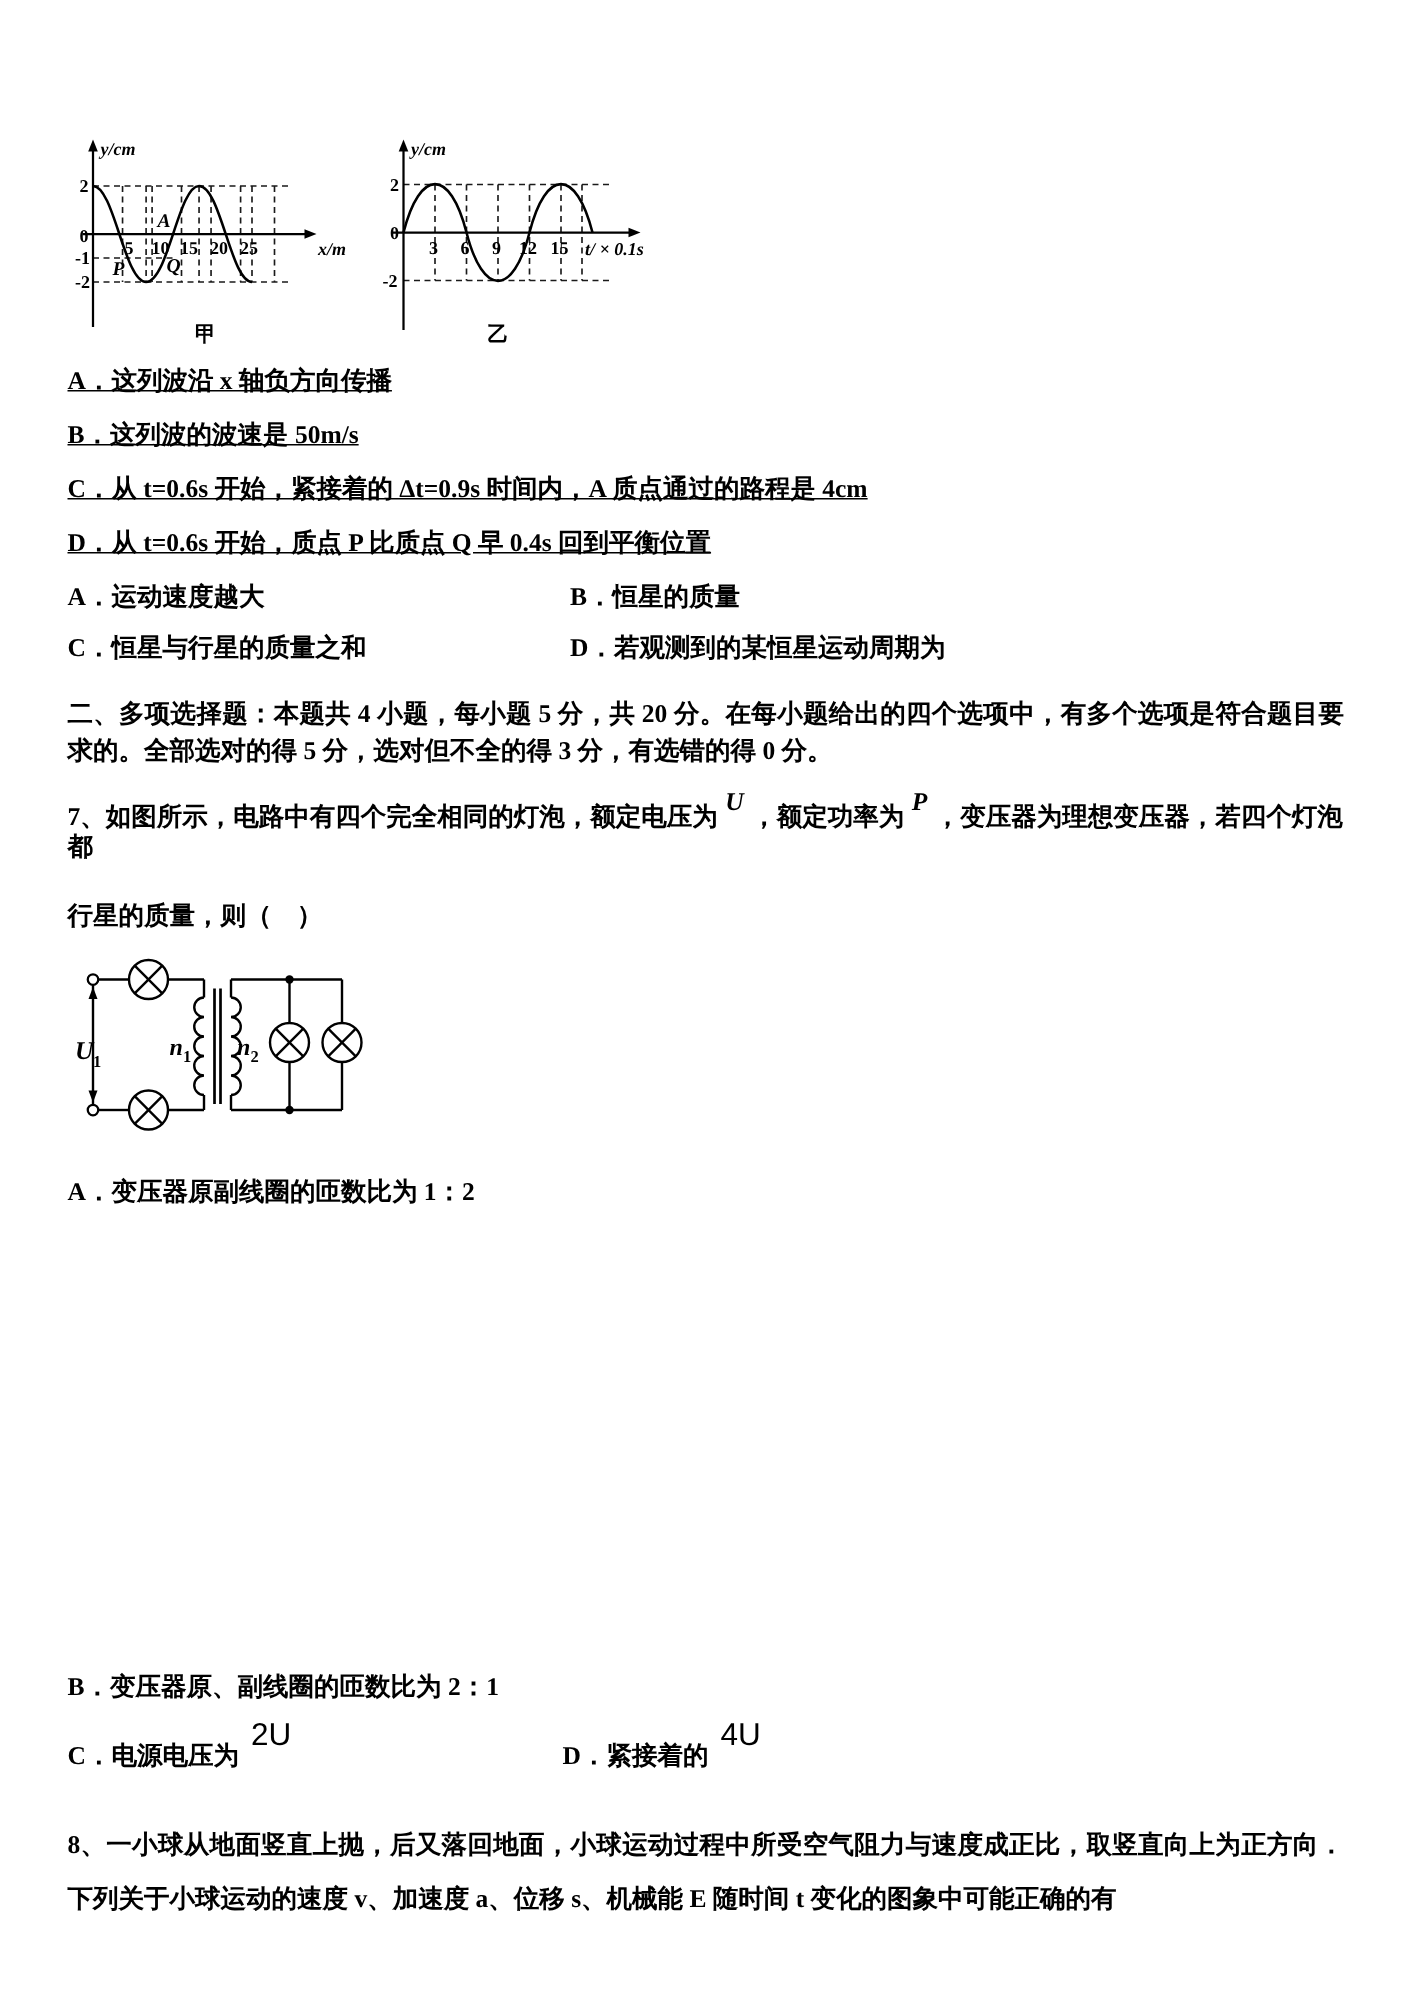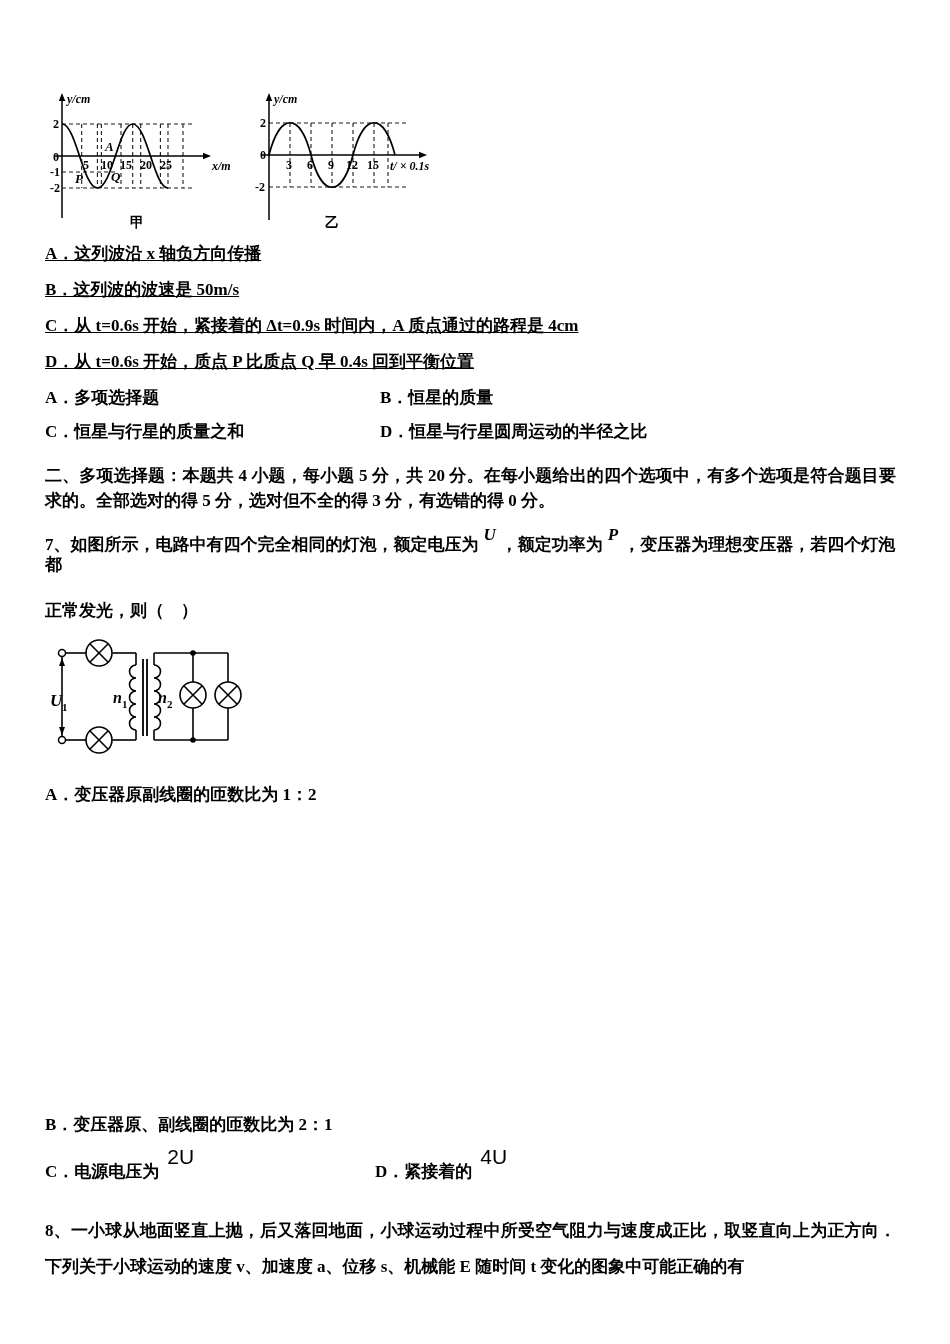--- a/index.html
+++ b/index.html
@@ -130,34 +130,34 @@
   <div>
     <div class="opt">A．这列波沿 x 轴负方向传播</div>
     <div class="opt">B．这列波的波速是 50m/s</div>
     <div class="opt">C．从 t=0.6s 开始，紧接着的 Δt=0.9s 时间内，A 质点通过的路程是 4cm</div>
     <div class="opt">D．从 t=0.6s 开始，质点 P 比质点 Q 早 0.4s 回到平衡位置</div>
   </div>
 
 
   <div>
     <div class="tworow">
-      <div class="leftcol">A．多项选择题</div>
+      <div class="leftcol">A．运动速度越大</div>
       <div>B．恒星的质量</div>
     </div>
     <div class="tworow">
       <div class="leftcol">C．恒星与行星的质量之和</div>
-      <div>D．恒星与行星圆周运动的半径之比</div>
+      <div>D．若观测到的某恒星运动周期为</div>
     </div>
   </div>
 
   <div class="sec">二、多项选择题：本题共 4 小题，每小题 5 分，共 20 分。在每小题给出的四个选项中，有多个选项是符合题目要求的。全部选对的得 5 分，选对但不全的得 3 分，有选错的得 0 分。</div>
 
   <div>
     <div class="q7stem"><span>7、如图所示，电路中有四个完全相同的灯泡，额定电压为</span><span class="rvar">U</span><span>，额定功率为</span><span class="rvar">P</span><span>，变压器为理想变压器，若四个灯泡都</span></div>
-    <div class="q7line2">正常发光，则（　）</div>
+    <div class="q7line2">行星的质量，则（　）</div>
 
     <div class="circuitwrap">
       <svg width="250" height="127" viewBox="0 0 250 127">
         <g class="wire" stroke-width="1.6">
 
           <line x1="12" y1="21.5" x2="12" y2="101.5"></line>
           <polygon points="12,23 9,31 15,31" fill="#000" stroke="none"></polygon>
           <polygon points="12,100 9,92 15,92" fill="#000" stroke="none"></polygon>
 
           <line x1="15.5" y1="18" x2="36" y2="18"></line>

